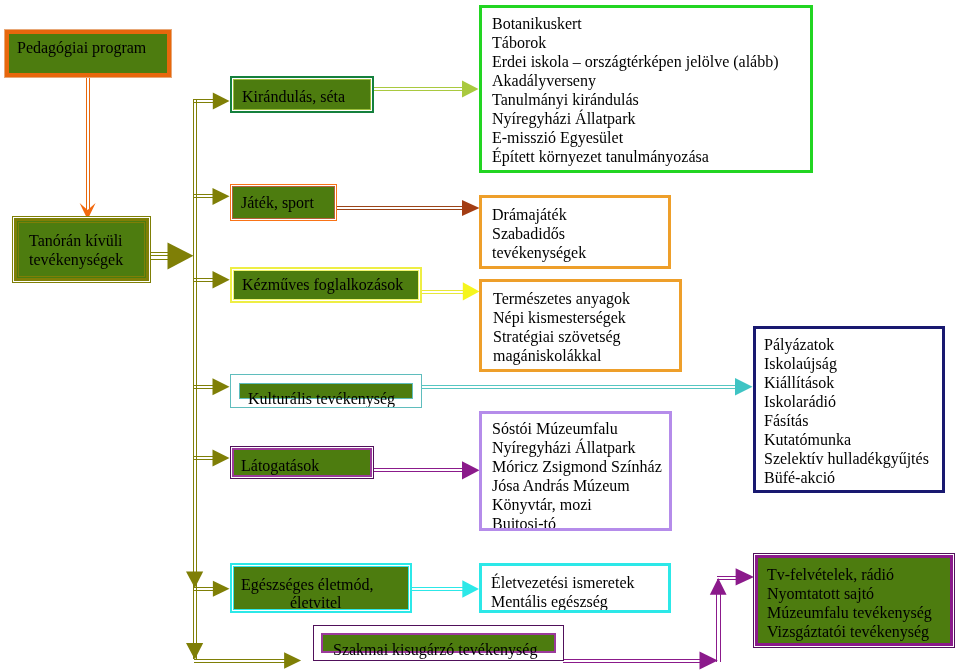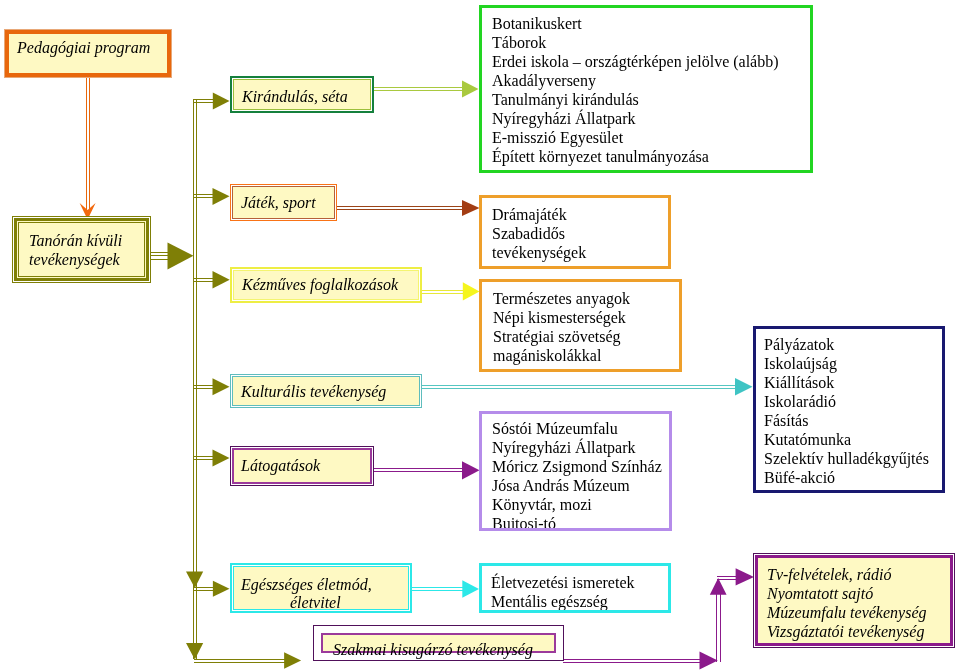--- a/index.html
+++ b/index.html
@@ -1,21 +1,21 @@
 <!DOCTYPE html>
 <html><head>
 <meta charset="utf-8">
 <title>Pedagogiai program</title>
 <style>
   html,body{margin:0;padding:0;background:#ffffff;}
   body{width:960px;height:671px;overflow:hidden;
        font-family:"Liberation Serif","DejaVu Serif",serif;}
   #stage{position:relative;width:960px;height:671px;background:#ffffff;}
   .box{position:absolute;background:#ffffff;box-sizing:border-box;overflow:hidden;}
-  .ib{width:100%;height:100%;box-sizing:border-box;position:relative;background:#fef9c3;font-style:italic;}
+  .ib{width:100%;height:100%;box-sizing:border-box;position:relative;background:#4d7c0f;}
   .txt{position:absolute;color:#000000;font-size:16px;line-height:19px;white-space:pre;}
   svg.conn{position:absolute;left:0;top:0;width:960px;height:671px;overflow:visible;}
 </style>
 </head>
 <body>
 
 <div id="stage">
 
 <svg class="conn" viewBox="0 0 960 671" xmlns="http://www.w3.org/2000/svg" shape-rendering="crispEdges">
 
@@ -185,27 +185,27 @@
   </div>
 </div>
 
 <div class="box" style="left:479px;top:279px;width:203px;height:93px;border:3px solid #EE9F2A;">
   <div class="txt" style="left:11px;top:7px;">Természetes anyagok
 Népi kismesterségek
 Stratégiai szövetség
 magániskolákkal</div>
 </div>
 
-<div class="box" style="left:230px;top:374px;width:192px;height:34px;border:1px solid #5FBDBD;padding:1px;">
+<div class="box" style="left:230px;top:374px;width:192px;height:34px;border:1px solid #5FBDBD;padding:8px;">
   <div class="ib" style="border:1px solid #5FBDBD;">
     <div class="txt" style="left:8px;top:5px;">Kulturális tevékenység</div>
   </div>
 </div>
 
-<div class="box" style="left:230px;top:446px;width:144px;height:40px;border:1px solid #50105A;padding:1px;">
+<div class="box" style="left:230px;top:446px;width:144px;height:33px;border:1px solid #50105A;padding:1px;">
   <div class="ib" style="border:2px solid #9B3A9B;">
     <div class="txt" style="left:7px;top:6px;">Látogatások</div>
   </div>
 </div>
 
 <div class="box" style="left:479px;top:411px;width:193px;height:120px;border:3px solid #B58CEA;">
   <div class="txt" style="left:10px;top:5px;">Sóstói Múzeumfalu
 Nyíregyházi Állatpark
 Móricz Zsigmond Színház
 Jósa András Múzeum

